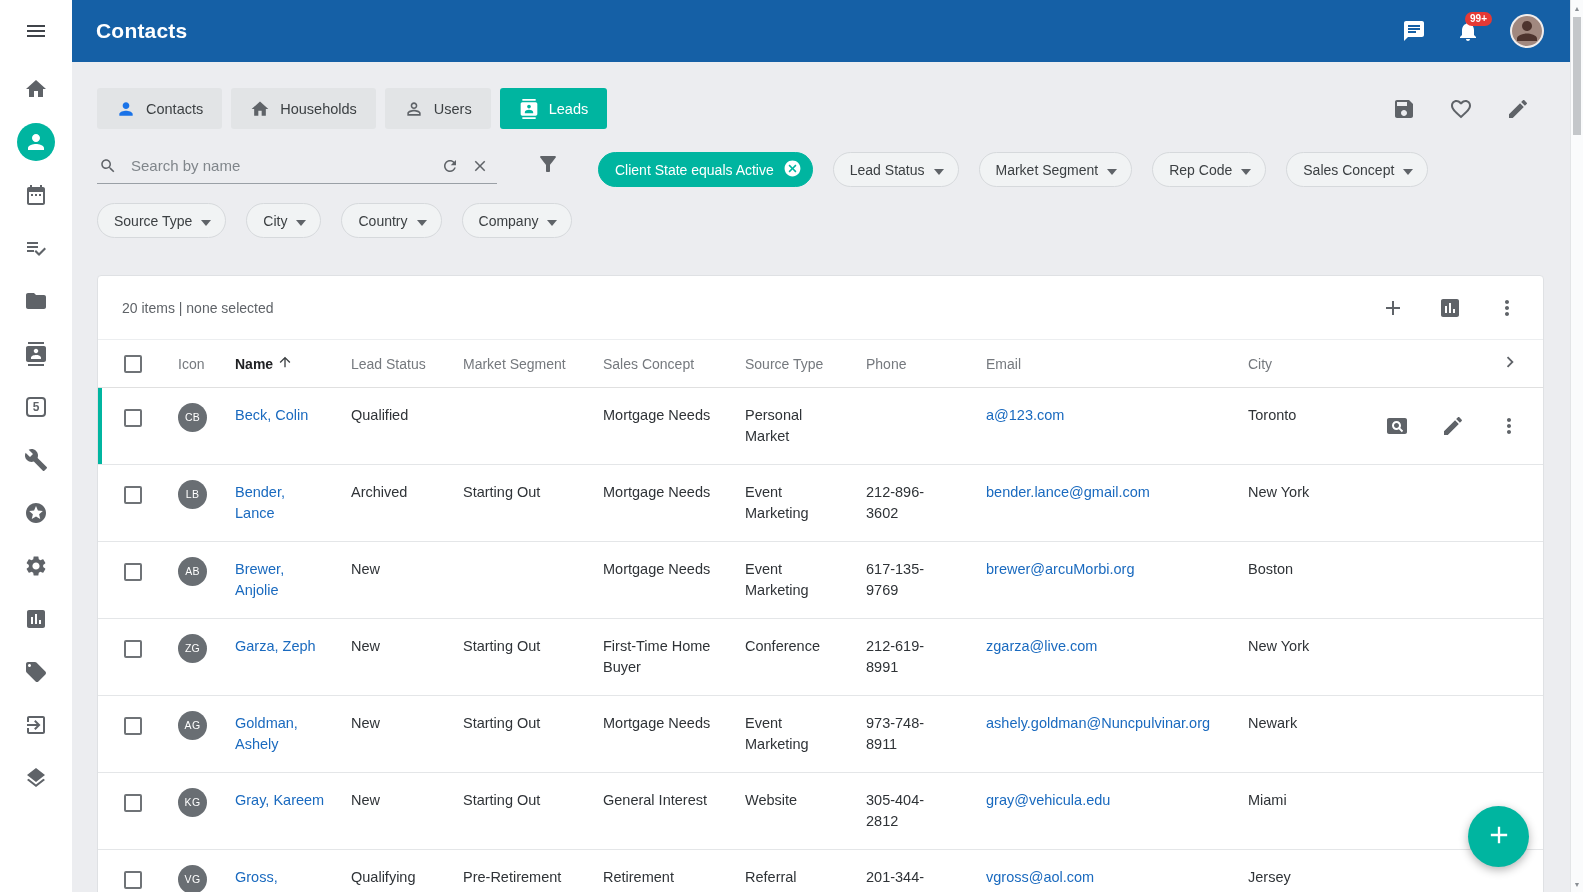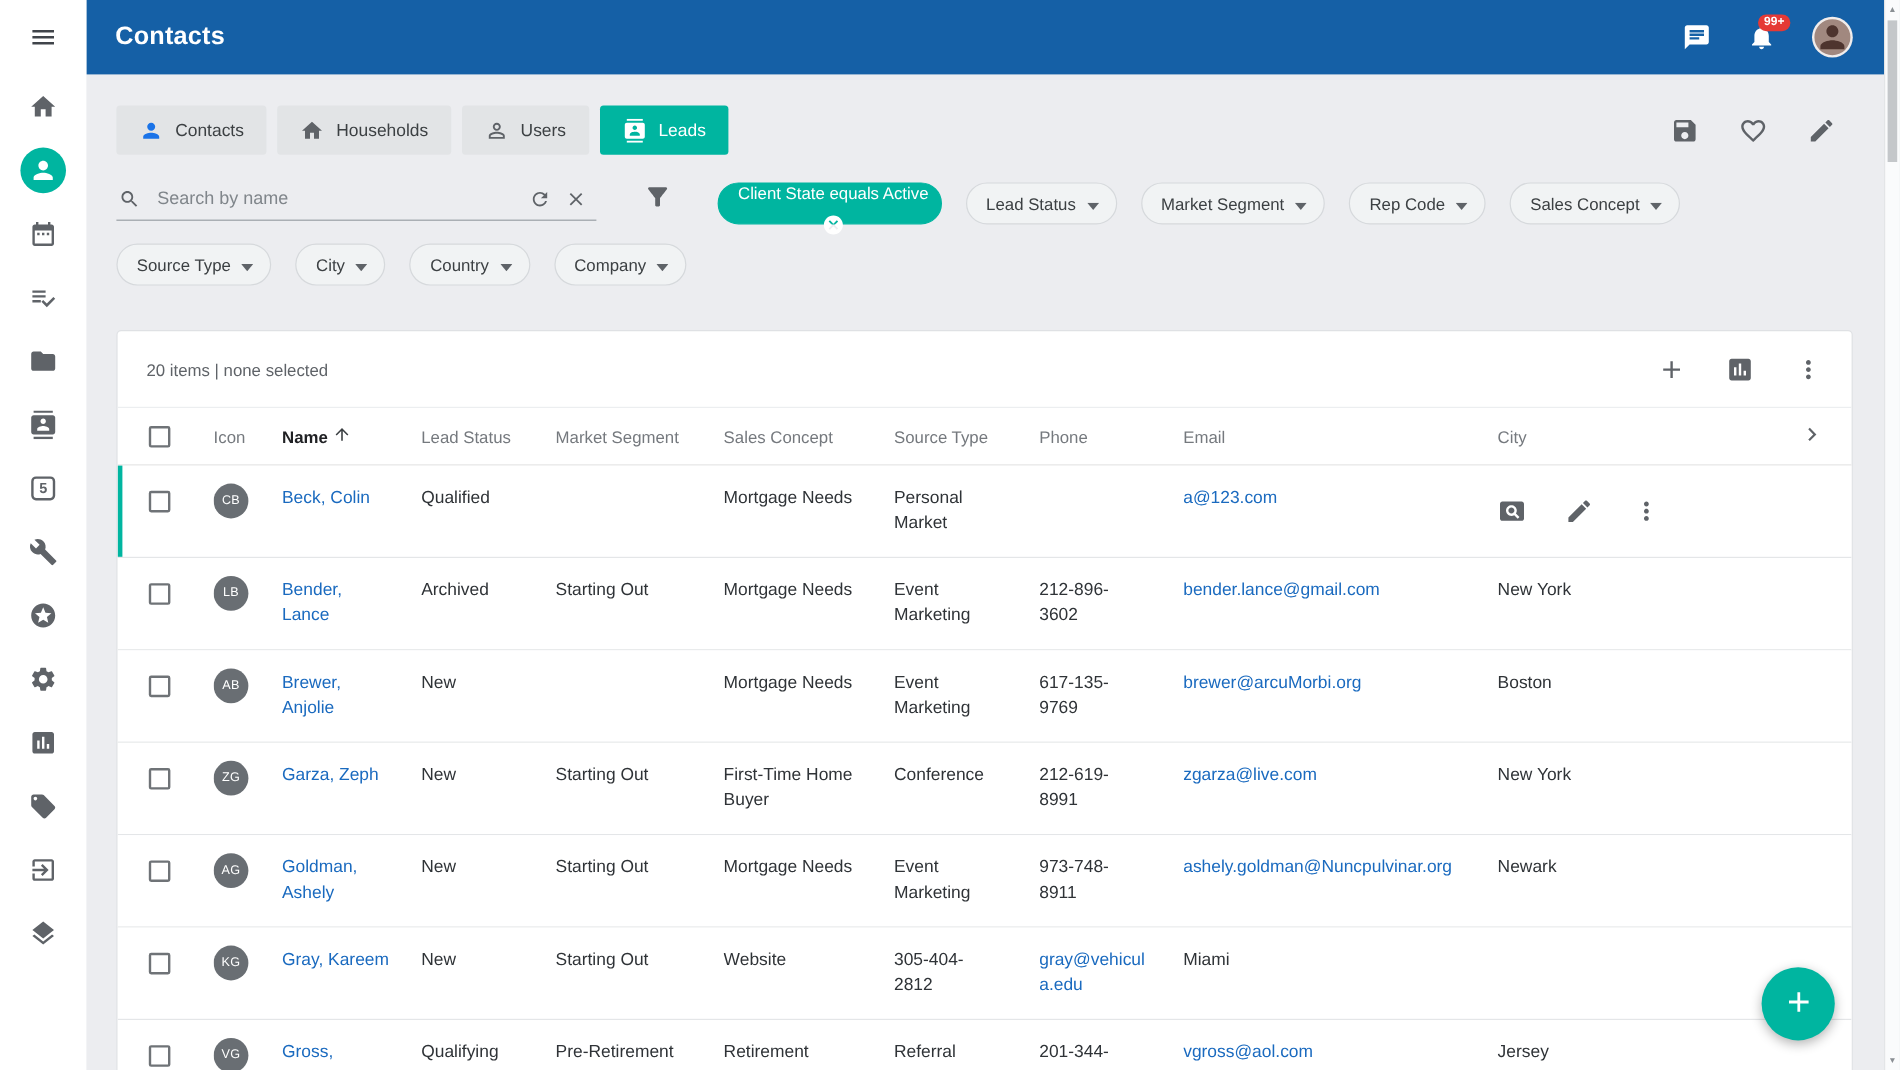--- a/index.html
+++ b/index.html
@@ -62,21 +62,21 @@
     padding:4px 8px 8px 2px;}
   .search-box input{border:none;outline:none;background:transparent;flex:1;font-size:15px;
     font-family:inherit;color:#2f3337;min-width:0;}
   .search-box input::placeholder{color:#80868b;}
   .funnel{margin-left:39px;color:#5f6368;cursor:pointer;background:none;border:none;padding:0;}
   .chips{display:flex;align-items:center;margin-left:38px;}
   .chip{height:35px;display:inline-flex;align-items:center;gap:9px;padding:0 14px 0 16px;margin-right:20px;
     background:#f1f3f4;border:1px solid #d6d9dc;border-radius:18px;font-size:14px;color:#3c4043;cursor:pointer;
     font-family:inherit;}
   .chip .caret{width:10px;height:6px;fill:#5f6368;}
-  .chip.active-chip{background:var(--teal);border-color:var(--teal);color:#fff;padding-right:10px;flex-direction:column;}
+  .chip.active-chip{background:var(--teal);border-color:var(--teal);color:#fff;padding-right:10px;}
   .chip.active-chip .cancel{width:19px;height:19px;fill:#fff;}
 
   
   .card{margin-top:37px;background:#fff;border:1px solid #dfe1e4;border-radius:4px;height:655px;flex:none;
     overflow:hidden;display:flex;flex-direction:column;}
   .card-toolbar{height:64px;display:flex;align-items:center;padding:0 24px;color:#5f6368;font-size:14px;
     border-bottom:1px solid #eceef0;flex:none;}
   .card-toolbar-actions{margin-left:auto;display:flex;align-items:center;gap:33px;}
   .grid{display:grid;grid-template-columns:80px 57px 116px 112px 140px 142px 121px 120px 262px 1fr 180px;}
   .thead{height:48px;border-bottom:1px solid #e0e0e0;flex:none;}
@@ -439,20 +439,21 @@
     <div class="cell c-icon">
                 <span class="avatar-initials">CB</span>
               </div>
     <div class="cell c-name"><a class="link">Beck, Colin</a></div>
     <div class="cell c-lead">Qualified</div>
     <div class="cell c-market"></div>
     <div class="cell c-sales">Mortgage Needs</div>
     <div class="cell c-source">Personal Market</div>
     <div class="cell c-phone"></div>
     <div class="cell c-email"><a class="link">a@123.com</a></div>
+    <div class="cell c-city">Toronto</div>
     <div class="c-actions">
       <button class="row-ic"><span><svg class="ic" viewBox="0 0 24 24">
                       <path d="M11.5 9C10.12 9 9 10.12 9 11.5s1.12 2.5 2.5 2.5 2.5-1.12 2.5-2.5S12.88 9 11.5 9zM20 4H4c-1.1 0-2 .9-2 2v12c0 1.1.9 2 2 2h16c1.1 0 2-.9 2-2V6c0-1.1-.9-2-2-2zm-3.21 14.21l-2.91-2.91c-.69.44-1.51.7-2.39.7C9.01 16 7 13.99 7 11.5S9.01 7 11.5 7s4.5 2.01 4.5 4.5c0 .88-.26 1.69-.7 2.39l2.91 2.9-1.42 1.42z"></path>
                     </svg></span></button>
       <button class="row-ic"><span><svg class="ic" viewBox="0 0 24 24">
                       <path d="M3 17.25V21h3.75L17.81 9.94l-3.75-3.75L3 17.25zM20.71 7.04c.39-.39.39-1.02 0-1.41l-2.34-2.34c-.39-.39-1.02-.39-1.41 0l-1.83 1.83 3.75 3.75 1.83-1.83z"></path>
                     </svg></span></button>
       <button class="row-ic"><span><svg class="ic" viewBox="0 0 24 24">
                       <path d="M12 8c1.1 0 2-.9 2-2s-.9-2-2-2-2 .9-2 2 .9 2 2 2zm0 2c-1.1 0-2 .9-2 2s.9 2 2 2 2-.9 2-2-.9-2-2-2zm0 6c-1.1 0-2 .9-2 2s.9 2 2 2 2-.9 2-2-.9-2-2-2z"></path>
                     </svg></span></button>
@@ -564,20 +565,21 @@
   </div>
 
   <div class="trow grid">
     <div class="cell c-cb"><span class="checkbox"></span></div>
     <div class="cell c-icon">
                 <span class="avatar-initials">KG</span>
               </div>
     <div class="cell c-name"><a class="link">Gray, Kareem</a></div>
     <div class="cell c-lead">New</div>
     <div class="cell c-market">Starting Out</div>
+    <div class="cell c-sales">General Interest</div>
     <div class="cell c-source">Website</div>
     <div class="cell c-phone">305-404-2812</div>
     <div class="cell c-email"><a class="link">gray@vehicula.edu</a></div>
     <div class="cell c-city">Miami</div>
     <div class="c-actions">
       <button class="row-ic"><span><svg class="ic" viewBox="0 0 24 24">
                       <path d="M11.5 9C10.12 9 9 10.12 9 11.5s1.12 2.5 2.5 2.5 2.5-1.12 2.5-2.5S12.88 9 11.5 9zM20 4H4c-1.1 0-2 .9-2 2v12c0 1.1.9 2 2 2h16c1.1 0 2-.9 2-2V6c0-1.1-.9-2-2-2zm-3.21 14.21l-2.91-2.91c-.69.44-1.51.7-2.39.7C9.01 16 7 13.99 7 11.5S9.01 7 11.5 7s4.5 2.01 4.5 4.5c0 .88-.26 1.69-.7 2.39l2.91 2.9-1.42 1.42z"></path>
                     </svg></span></button>
       <button class="row-ic"><span><svg class="ic" viewBox="0 0 24 24">
                       <path d="M3 17.25V21h3.75L17.81 9.94l-3.75-3.75L3 17.25zM20.71 7.04c.39-.39.39-1.02 0-1.41l-2.34-2.34c-.39-.39-1.02-.39-1.41 0l-1.83 1.83 3.75 3.75 1.83-1.83z"></path>

